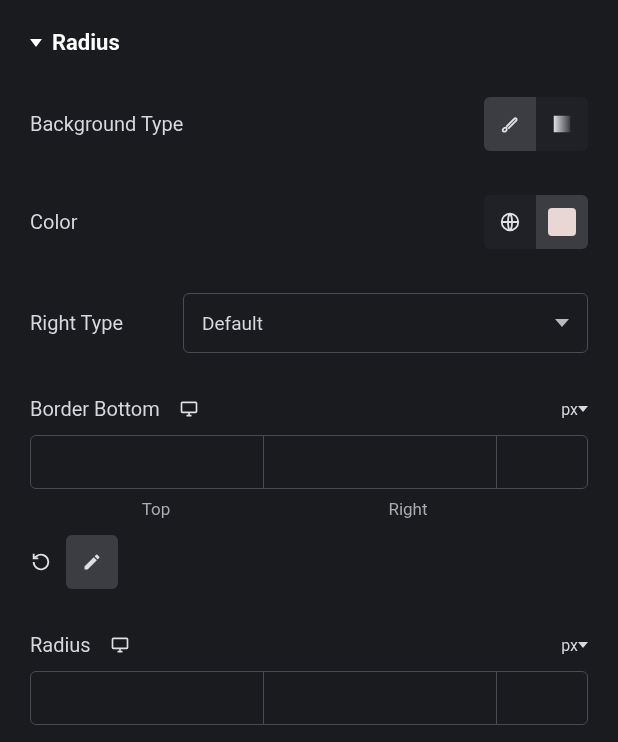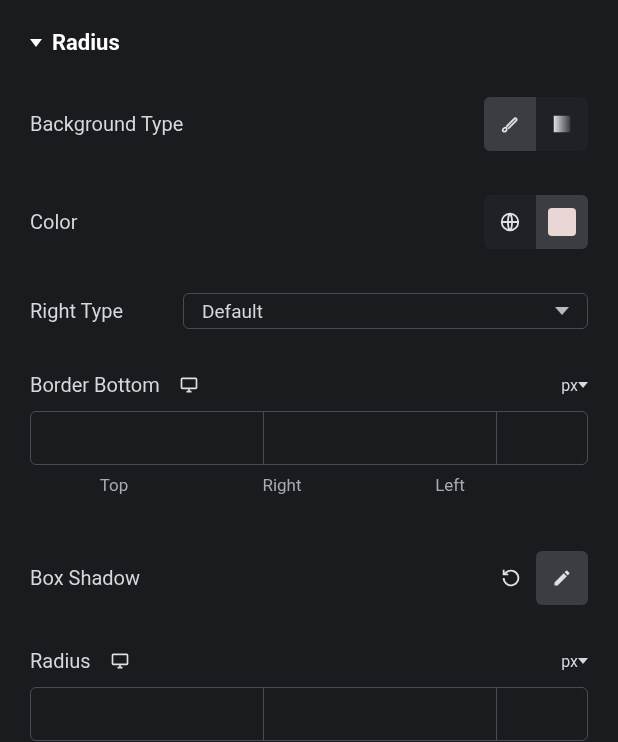--- a/index.html
+++ b/index.html
@@ -67,21 +67,21 @@
 
   .color-swatch {
     width: 28px;
     height: 28px;
     border-radius: 4px;
   }
 
   .select-box {
     flex: 1;
     margin-left: 60px;
-    height: 36px;
+    height: 60px;
     border: 1px solid #4a4b52;
     border-radius: 6px;
     color: #d7d8de;
     display: flex;
     align-items: center;
     justify-content: space-between;
     padding: 0 18px;
     font-size: 19px;
     cursor: pointer;
     background: transparent;
@@ -120,21 +120,21 @@
     background: transparent;
     border: none;
     border-right: 1px solid #4a4b52;
     color: #e0e0e3;
     text-align: center;
     font-size: 18px;
   }
 
   .spacing-labels {
     display: flex;
-    margin-bottom: 56px;
+    margin-bottom: 16px;
   }
   .spacing-labels span {
     flex: 1;
     text-align: center;
     font-size: 17px;
     color: #a9aab2;
   }
   .spacing-labels .spacer-end { width: 54px; flex: none; }
 
   .actions-group {
@@ -224,26 +224,24 @@
 </div>
 <div class="spacing-group">
   <input class="spacing-cell" value="" style="">
   <input class="spacing-cell" value="" style="">
   <input class="spacing-cell" value="" style="">
 
 </div>
 <div class="spacing-labels">
   <span>Top</span>
   <span>Right</span>
-  <span>Left</span>
   <span class="spacer-end"></span>
 </div>
 
 <div class="row">
-  <div class="row-label">Box Shadow</div>
   <div class="actions-group">
     <button style="background:none;border:none;cursor:pointer">
       <span>
         <svg width="22" height="22" viewBox="0 0 24 24">
             <path class="ico" d="M4 12a8 8 0 1 0 3-6.3L4 8"></path>
             <path class="ico" d="M4 3v5h5"></path>
           </svg>
       </span>
     </button>
     <button class="icon-btn raised">

